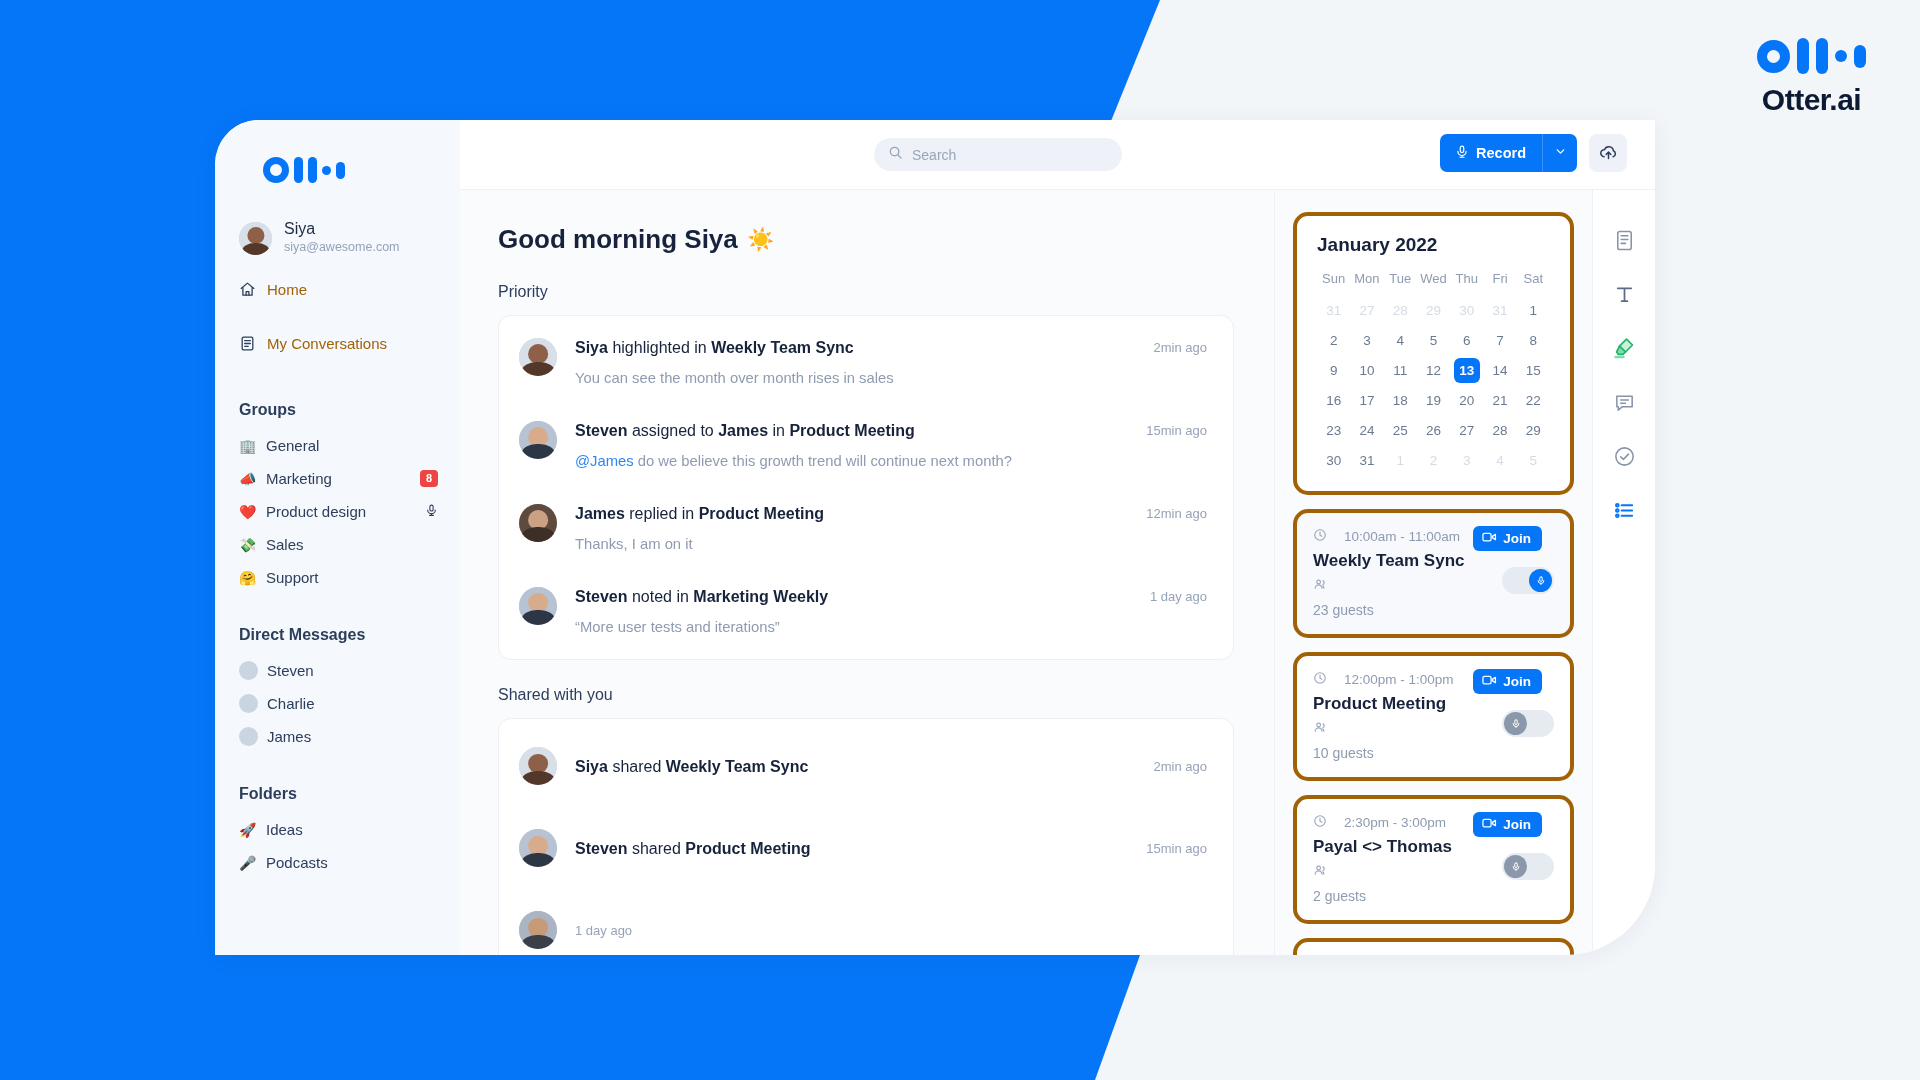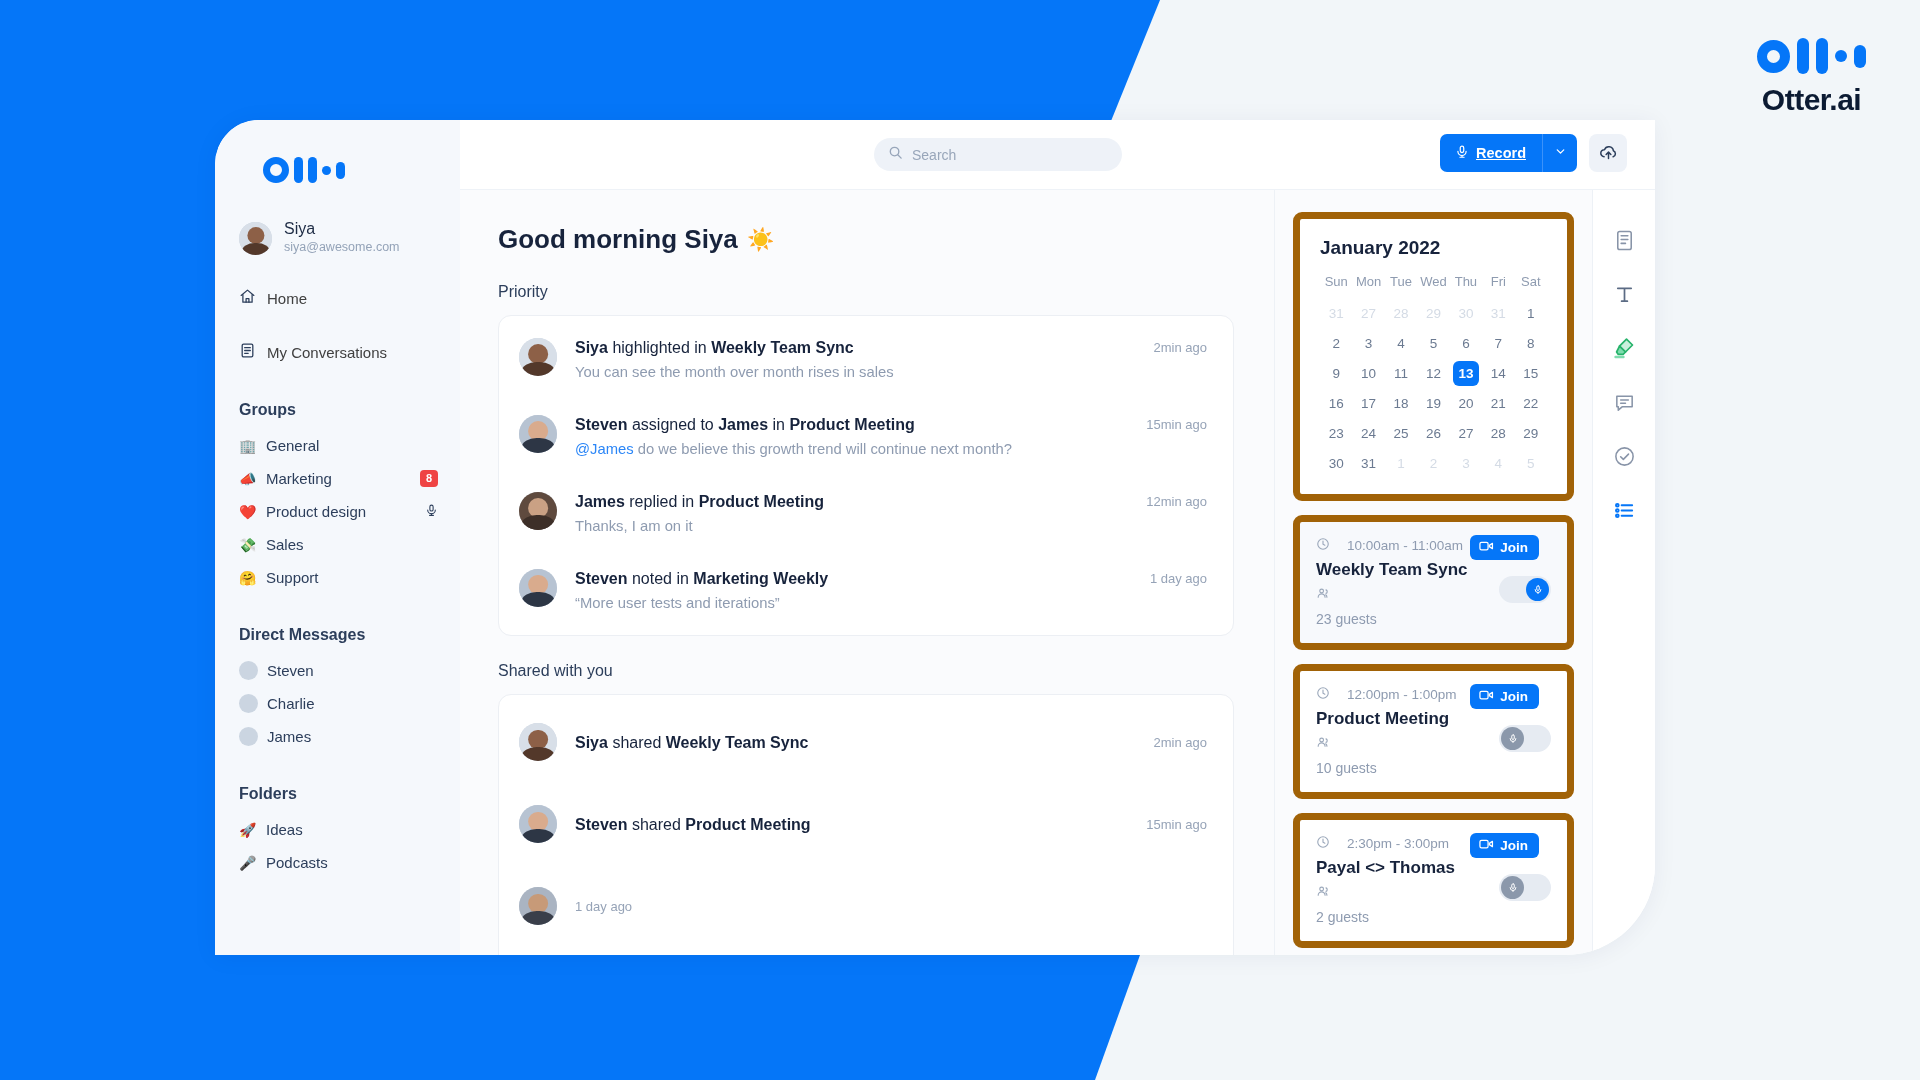--- a/index.html
+++ b/index.html
@@ -65,23 +65,23 @@
   }
   .avatar{
     width:33px; height:33px; border-radius:50%;
     flex:0 0 33px; overflow:hidden; position:relative;
     background:#cbd5e1;
   }
   .user .name{ font-size:16px; color:#1d2b44; line-height:1.15; }
   .user .email{ font-size:12.5px; color:#94a3b8; line-height:1.5; }
 
   .navlink{
-    display:flex; align-items:center; gap:11px;
+    display:flex; align-items:flex-start; gap:11px;
     margin:0 0 0 24px; height:34px;
-    font-size:15px; color:#404040; cursor:pointer;
+    font-size:15px; color:#a16207; cursor:pointer;
   }
   .navlink svg{ flex:0 0 17px; }
   #nav-home{ margin-top:24px; }
   #nav-conv{ margin-top:20px; }
 
   .section-title{
     font-size:16px; color:#2c3e5b; font-weight:bold;
     margin:32px 0 10px 24px;
   }
   .row{
@@ -120,21 +120,21 @@
   .topright{
     position:absolute; right:28px; top:14px;
     display:flex; align-items:center; gap:12px;
   }
   .record{
     display:flex; align-items:center; height:38px;
     background:#0576f8; border-radius:7px; overflow:hidden; cursor:pointer;
   }
   .record .main{
     display:flex; align-items:center; gap:7px; padding:0 16px 0 15px;
-    color:#fff; font-size:14.5px; font-weight:bold;text-decoration:underline;
+    color:#fff; font-size:14.5px; font-weight:bold;
   }
   .record .divider{ width:1px; height:38px; background:#3b92fa; }
   .record .caret{ width:34px; display:flex; align-items:center; justify-content:center; }
   .cloudbtn{
     width:38px; height:38px; border-radius:8px; background:#eef2f8;
     display:flex; align-items:center; justify-content:center; cursor:pointer;
   }
 
   .body{ flex:1 1 auto; display:flex; min-height:0; }
 
@@ -159,39 +159,39 @@
     cursor:pointer;
   }
   .feed-item .av{
     width:38px; height:38px; border-radius:50%; flex:0 0 38px;
     overflow:hidden; background:#cbd5e1; margin-top:2px;
   }
   .feed-item .txt{ flex:1 1 auto; min-width:0; }
   .feed-item .line1{ font-size:16px; color:#17233c; line-height:1.45; }
   .feed-item .line1 b{ font-weight:bold; }
   .feed-item .line1 .norm{ font-weight:normal; }
-  .feed-item .line2{ font-size:14.8px; color:#8e9bb0; line-height:1.6; margin-top:2px; }
+  .feed-item .line2{ font-size:14.8px; color:#8e9bb0; line-height:1.6; margin-top:8px; }
   .feed-item .line2 .mention{ color:#2b86f7; }
   .feed-item .time{
     font-size:13px; color:#96a3b7; flex:0 0 auto; white-space:nowrap;
     margin-top:4px;
   }
 
   .shared-item{ padding:22px 26px 22px 20px; align-items:center; }
   .shared-item .av{ margin-top:0; }
   .shared-item .time{ margin-top:0; }
 
   
   .rightcol{
     width:318px; flex:0 0 318px; background:#fafbfd;
     padding:22px 18px 0 18px; overflow:hidden;
     border-right:1px solid #edf1f6;
   }
   .panel{
-    background:#fff; border:7px solid #a16207; border-radius:9px;
+    background:#fff; border:4px solid #a16207; border-radius:15px;
   }
   .cal{ padding:18px 20px 16px 20px; }
   .cal h3{ font-size:19px; color:#17233c; font-weight:bold; margin-bottom:12px; }
   .cal table{ width:100%; border-collapse:collapse; }
   .cal th{
     font-size:13px; color:#8e9bb0; font-weight:normal; padding:3px 0 9px 0;
   }
   .cal td{
     font-size:13.5px; color:#6b7a91; text-align:center; padding:0;
     height:30px; width:14.28%;

